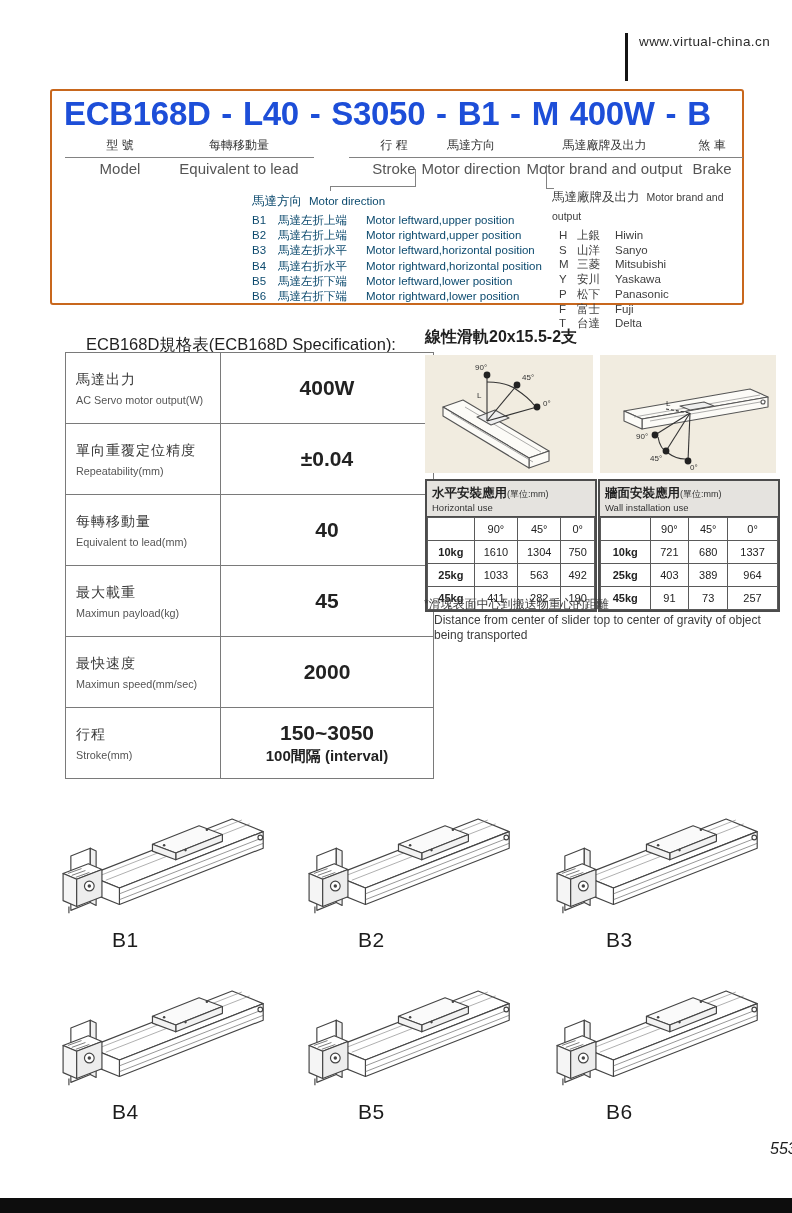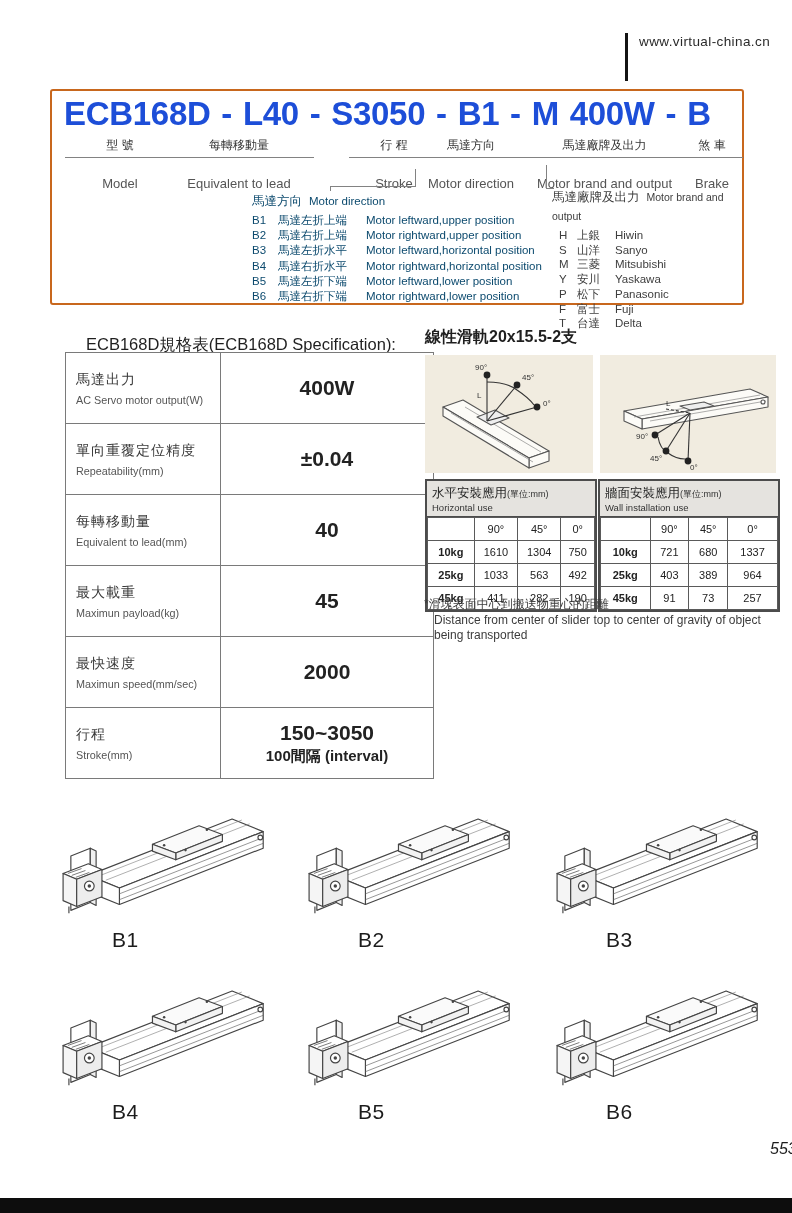--- a/index.html
+++ b/index.html
@@ -14,21 +14,21 @@
   .website { font-size:13.5px; color:#2a2a2a; letter-spacing:0.4px; margin-top:1px; }
 
   
   .model-box { position:absolute; left:50px; top:89px; width:690px; height:212px;
                border:2px solid #c8671d; border-radius:3px; }
   .model-string { position:absolute; left:12px; top:4px; font-size:33px; font-weight:bold;
                   color:#1d4ed8; white-space:nowrap; word-spacing:2px; letter-spacing:-0.3px; }
   .pl { position:absolute; top:46px; text-align:center; }
   .plzh { font-size:12px; color:#333; white-space:nowrap;text-align:center; }
   .plbar { border-top:1px solid #828282; margin-top:3px; }
-  .plen { font-size:13px; color:#555; margin-top:18px; white-space:nowrap; }
+  .plen { font-size:15px; color:#555; margin-top:2px; white-space:nowrap; }
   .pl1 { left:13px;  width:110px; }
   .pl2 { left:112px; width:150px; }
   .pl3 { left:297px; width:90px; }
   .pl4 { left:363px; width:112px; }
   .pl5 { left:465px; width:175px; }
   .pl6 { left:629px; width:62px; }
 
   .conn-dir-v  { position:absolute; left:363px; top:78px; height:17px; border-left:1px solid #828282; }
   .conn-dir-h  { position:absolute; left:278px; top:95px; width:86px;  border-top:1px solid #828282; }
   .conn-dir-v2 { position:absolute; left:278px; top:95px; height:5px;  border-left:1px solid #828282; }
@@ -65,21 +65,21 @@
   .rail-title { position:absolute; left:425px; top:327px; font-size:16px; font-weight:bold; color:#1f1f1f; }
   .diag { position:absolute; top:355px; height:118px; background:#f1ece0; }
   .diagL { left:425px; width:168px; }
   .diagR { left:600px; width:176px; }
   .diag svg { width:100%; height:100%; }
 
   .mini { position:absolute; top:479px; border:2px solid #4c4c4c; background:#fff; }
   .miniL { left:425px; width:168px; }
   .miniR { left:598px; width:178px; }
   .mt-title { background:#e5e3df; padding:2px 5px 3px; border-bottom:1px solid #4c4c4c; }
-  .mt-z { font-size:12.5px; font-weight:normal; color:#222; }
+  .mt-z { font-size:12.5px; font-weight:bold; color:#222; }
   .mt-u { font-size:9px; color:#333; }
   .mt-e { font-size:9.5px; color:#333; }
   .mini table { width:100%; border-collapse:collapse; }
   .mini th, .mini td { border:1px solid #5a5a5a; font-size:11px; text-align:center; height:20px; color:#222; }
   .mini th { font-weight:normal; }
   .mini .c0 { width:28%; }
   .mini td.rl { font-weight:bold; }
 
   .note { position:absolute; left:424px; top:597px; font-size:12px; color:#3c3c3c; line-height:15.5px; }
   .note .en { margin-left:10px; }

